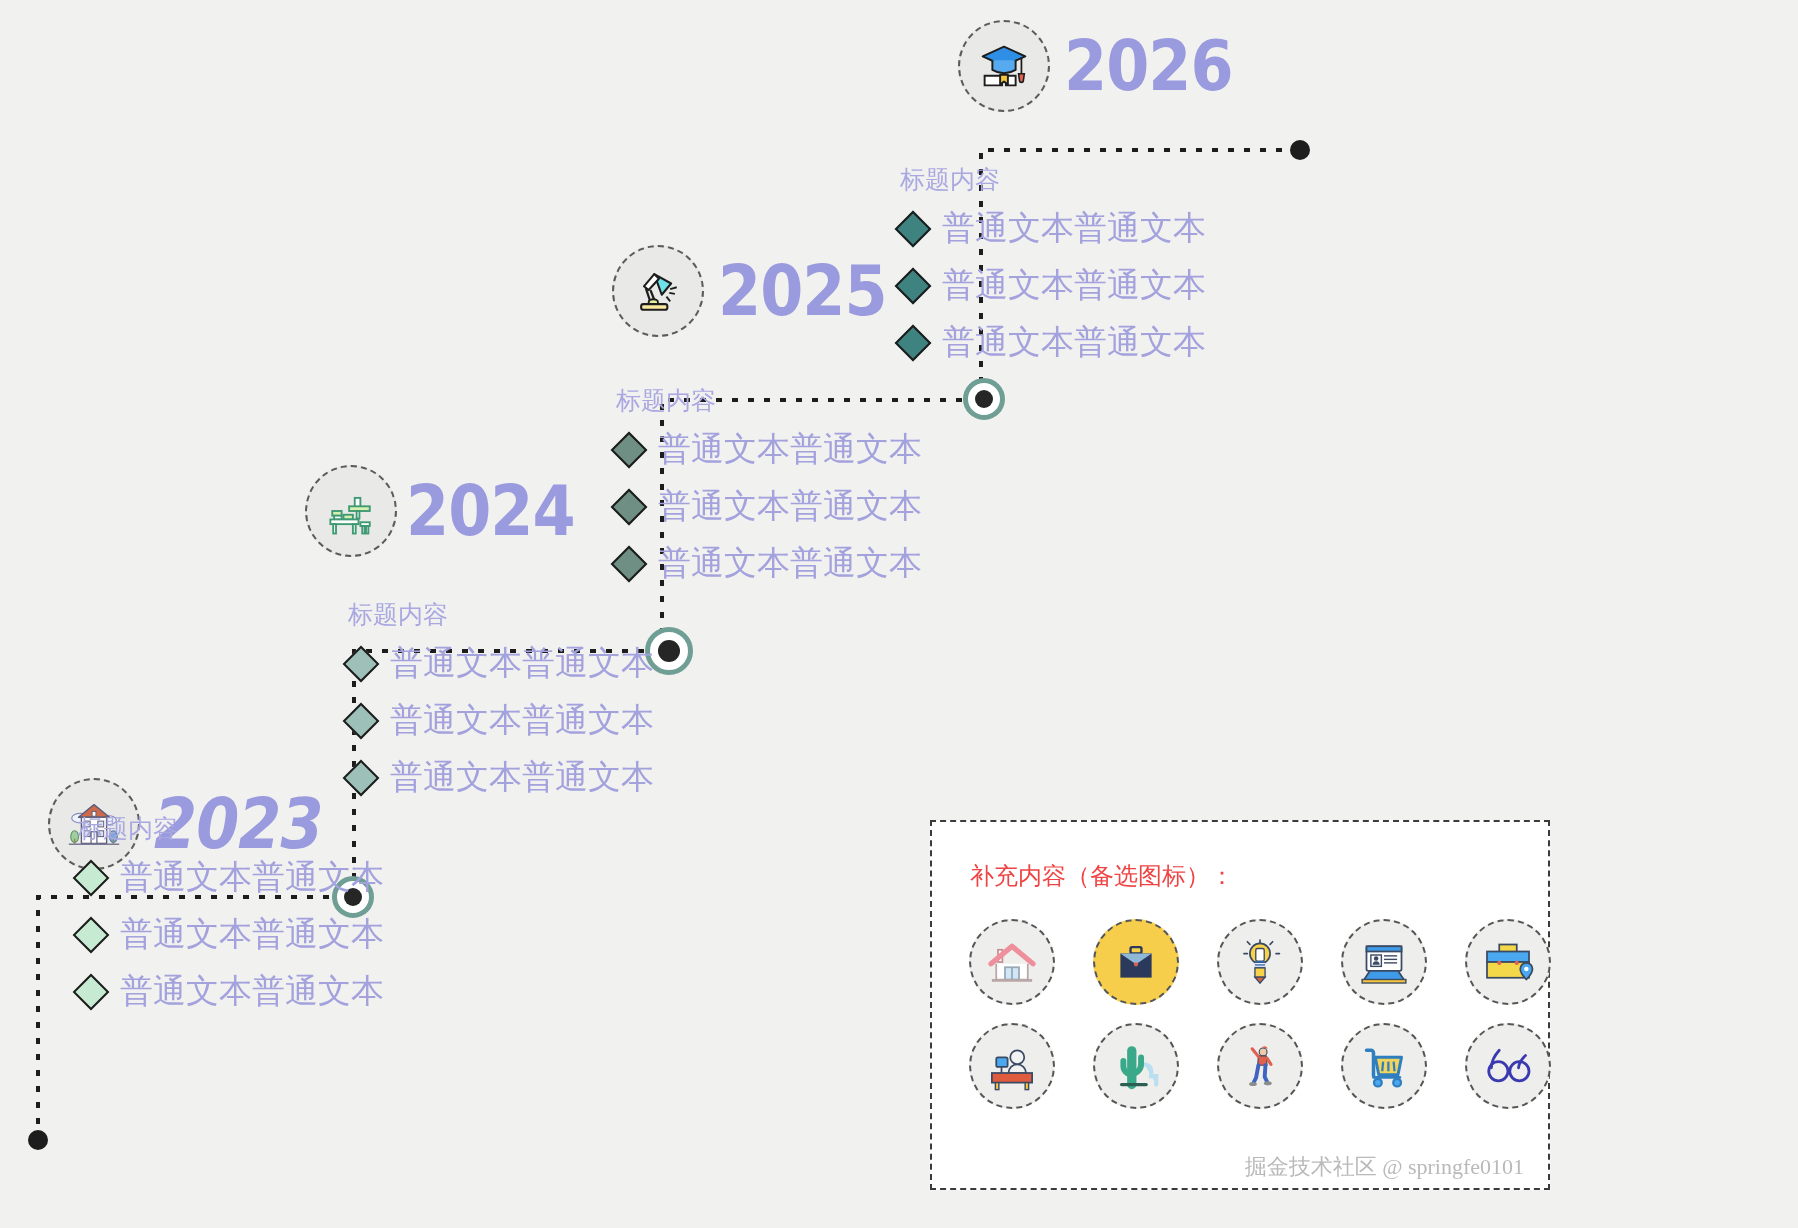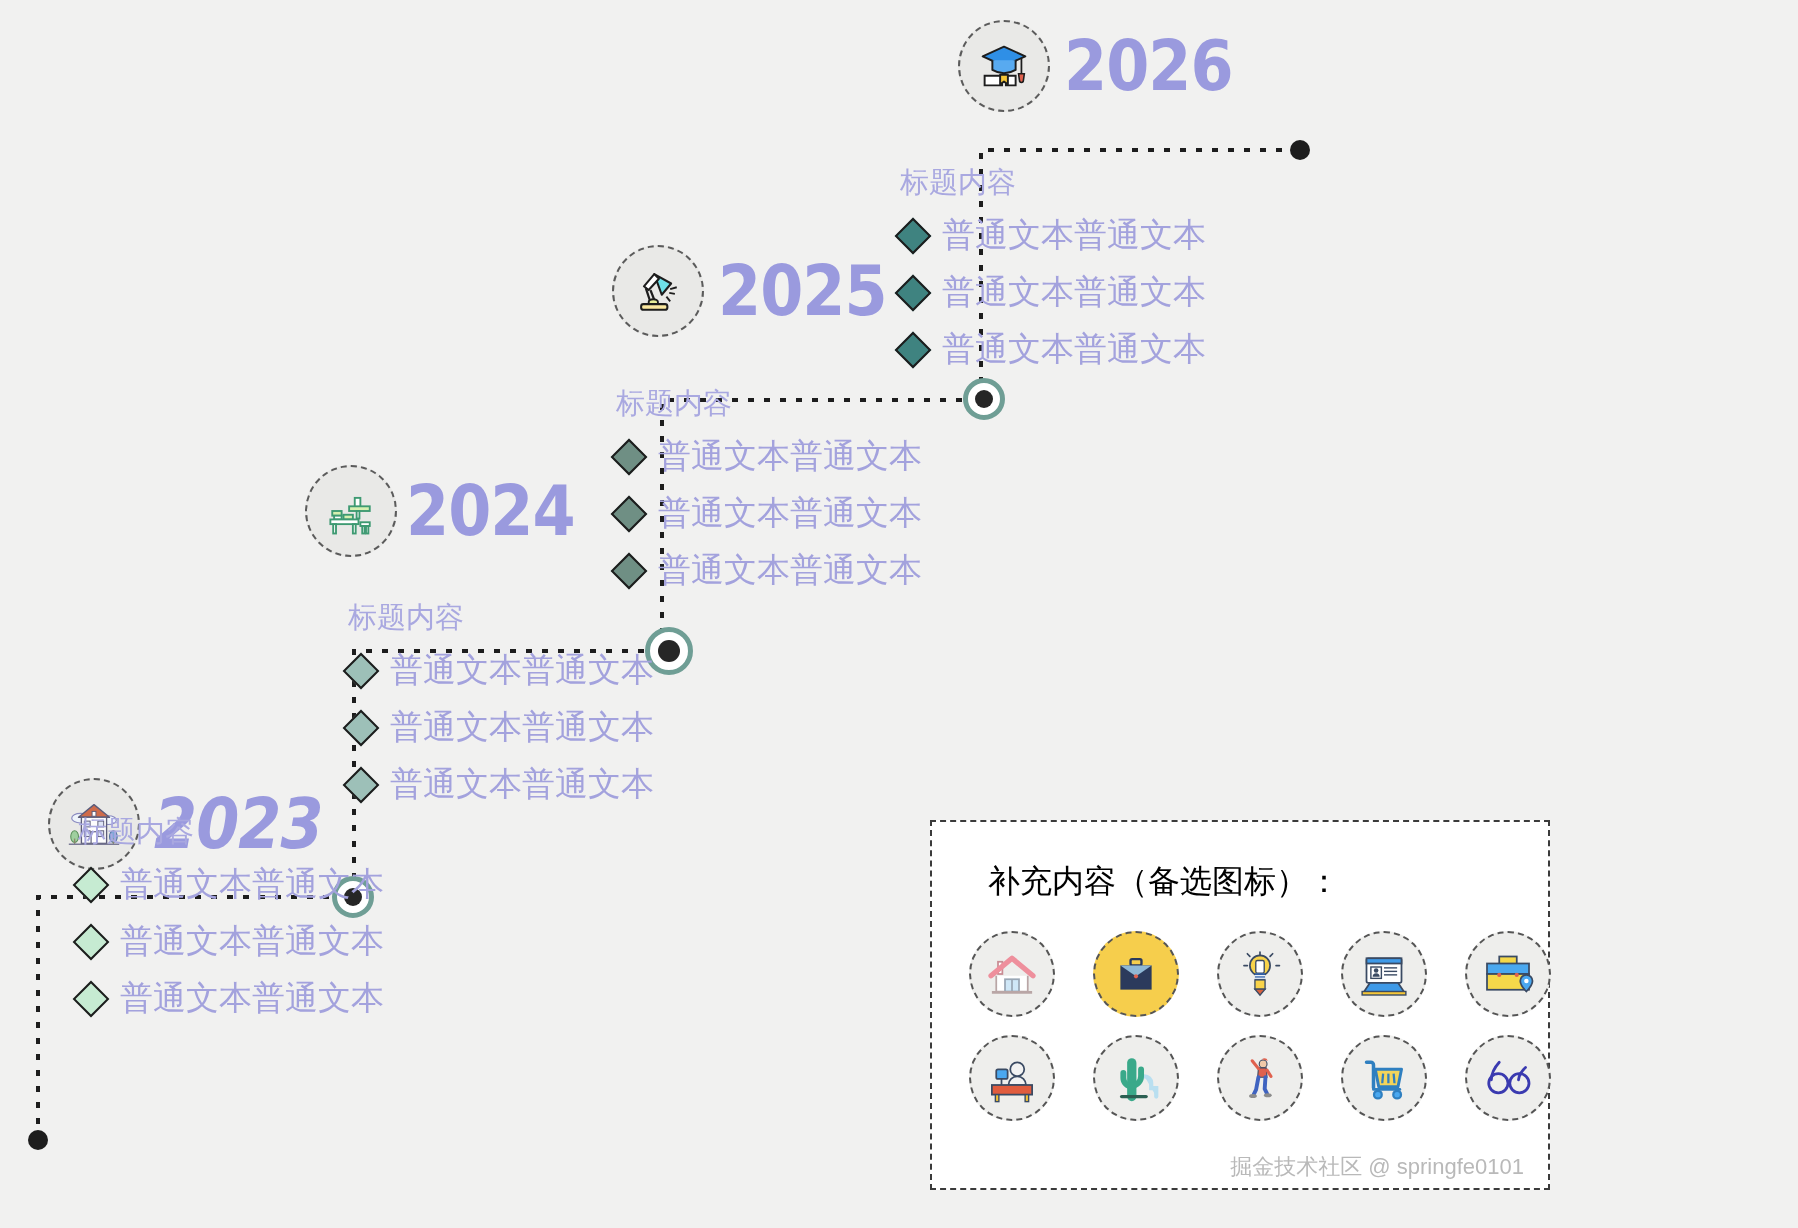--- a/index.html
+++ b/index.html
@@ -32,21 +32,21 @@
     font-size:62px;
     color:#9a9ade;
     letter-spacing:-1px;
     line-height:1;
     transform:scaleY(1.12);
   }
 
   
   .content-block{position:absolute;}
   .content-title{
-    font-size:29px;color:#a9a8e0;margin:0 0 10px 0;
+    font-size:25px;color:#a9a8e0;margin:0 0 10px 0;
     font-family:"Liberation Serif","DejaVu Serif",serif;
   }
   .bullet-row{display:flex;align-items:center;gap:16px;margin-bottom:12px;}
   .diamond{
     width:26px;height:26px;transform:rotate(45deg);
     border:2px solid #1d1d1d;box-sizing:border-box;flex:none;
   }
   .bullet-text{
     font-size:33px;color:#a3a2dd;white-space:nowrap;
     font-family:"Liberation Serif","DejaVu Serif",serif;
@@ -71,39 +71,39 @@
   }
 
   
   .legend{
     position:absolute;
     background:#ffffff;
     border:2px dashed #3b3b3b;
     box-sizing:border-box;
   }
   .legend-title{
-    font-size:32px;color:#000000;
-    margin:38px 0 0 56px;
+    font-size:24px;color:#ef4444;
+    margin:38px 0 0 38px;
     font-family:"Liberation Serif","DejaVu Serif",serif;
   }
   .legend-grid{
     margin:18px 0 0 18px;
     display:grid;grid-template-columns:repeat(5,124px);
     grid-auto-rows:104px;
   }
   .legend-cell{display:flex;align-items:center;justify-content:center;}
   .legend-bubble{
     width:86px;height:86px;border-radius:50%;
     background:#eeeeec;border:2px dashed #555;
     display:flex;align-items:center;justify-content:center;box-sizing:border-box;
   }
   .watermark{
     position:absolute;right:24px;bottom:6px;
     font-size:22px;color:#b9b9b9;
-    font-family:Liberation Sans, sans-serif;
+    font-family:Liberation Serif, serif;
     white-space:nowrap;
     text-align:center;
   }
 </style>
 </head>
 <body>
 
 <div id="stage">
 
   <svg class="conn-svg" viewBox="0 0 1798 1228">

